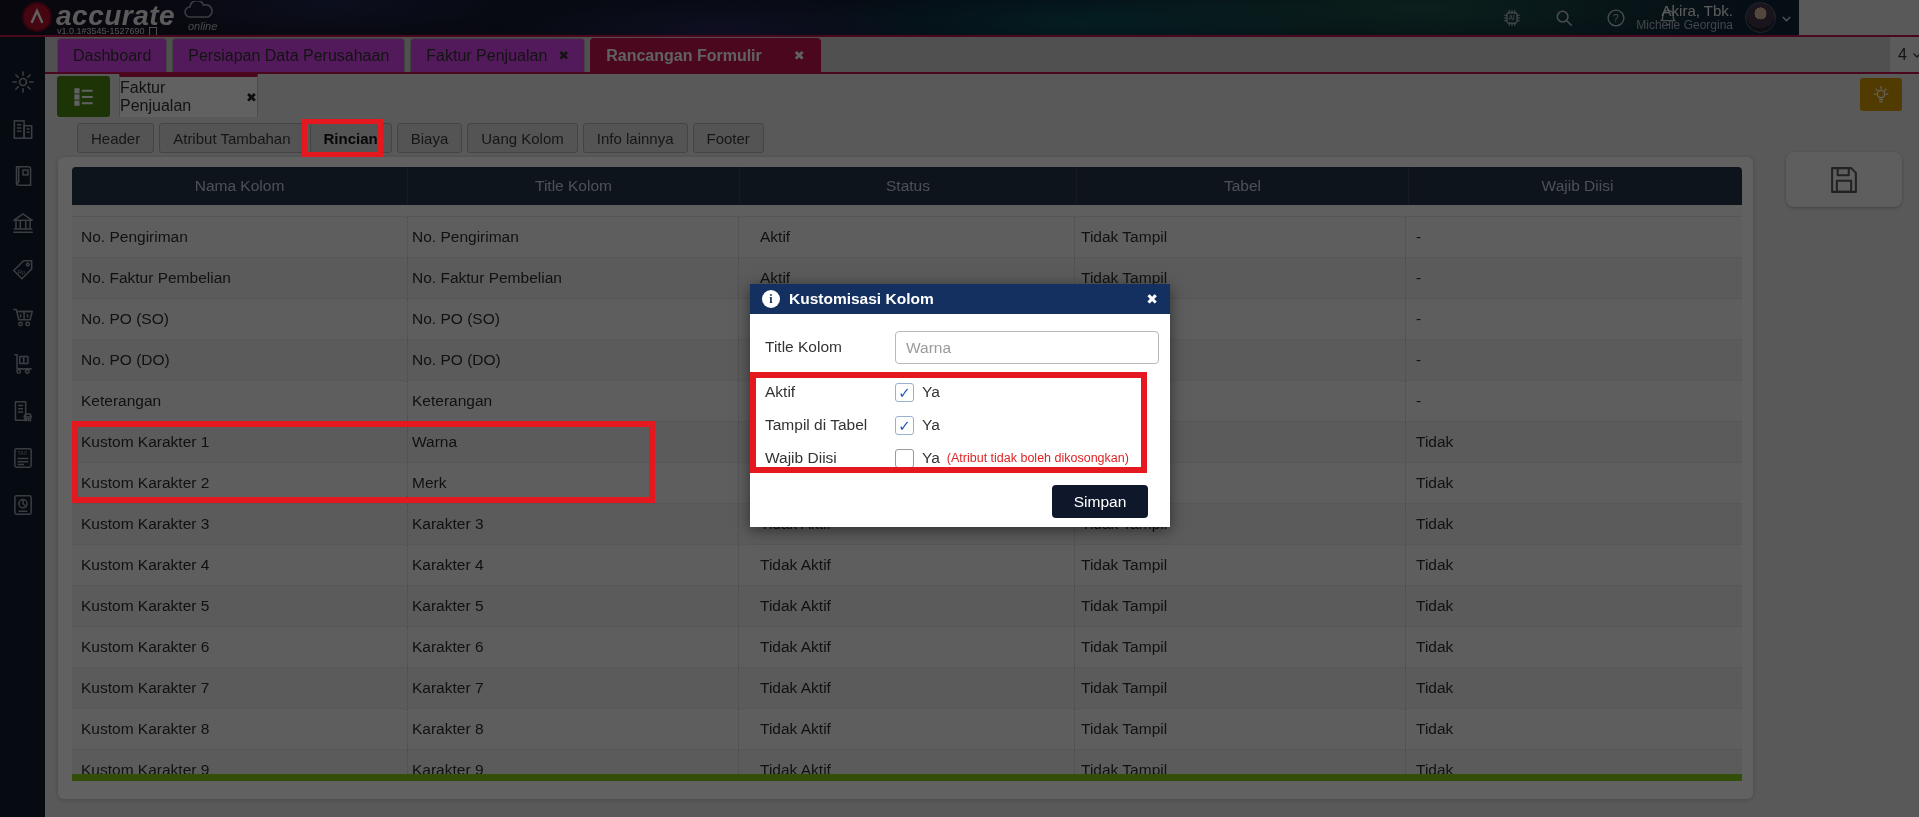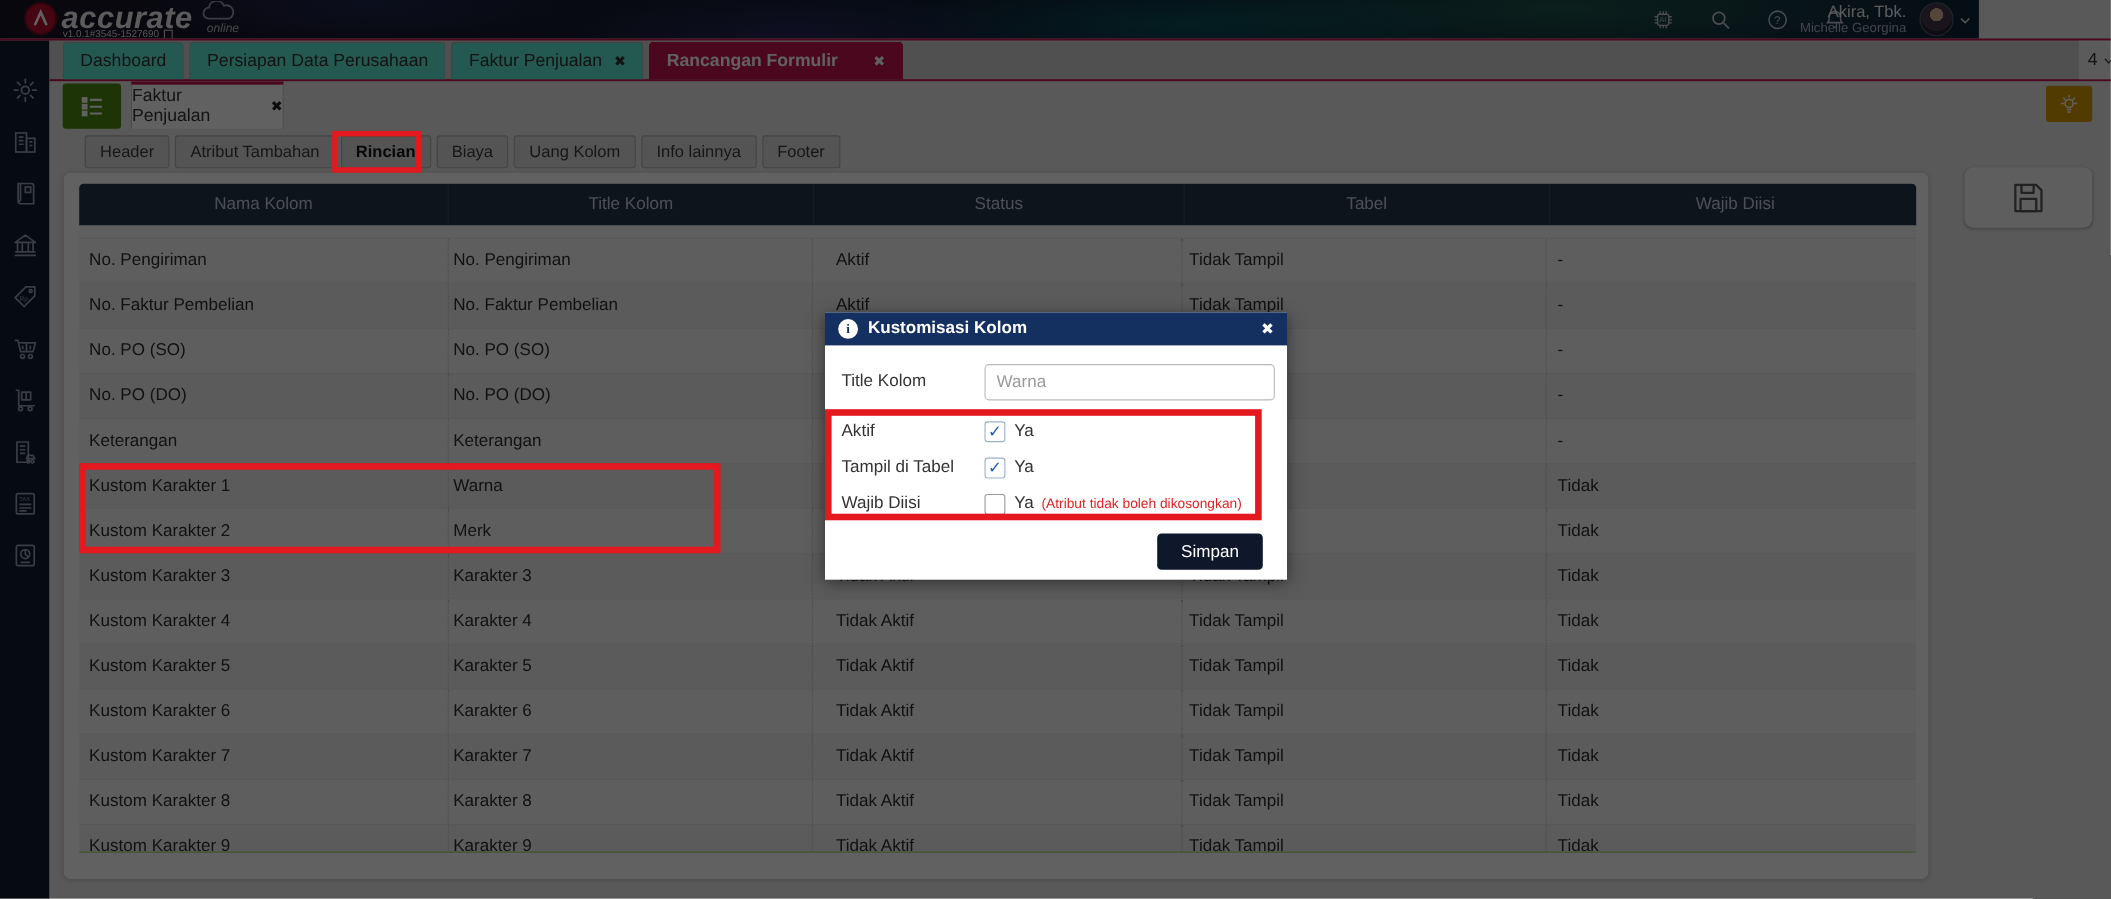--- a/index.html
+++ b/index.html
@@ -34,21 +34,21 @@
 
   .accent-line{position:absolute;left:0;top:35px;width:1919px;height:2px;background:#c2134e;}
 
   
   .sidebar{position:absolute;left:0;top:37px;width:45px;height:780px;background:#121d30;padding-top:21px;box-sizing:border-box;}
   .sicon{width:45px;height:47px;display:flex;align-items:center;justify-content:center;}
 
   
   .tabbar{position:absolute;left:45px;top:37px;width:1874px;height:35px;background:#d3d3d3;
     border-bottom:2px solid #c2134e;box-sizing:content-box;display:flex;align-items:flex-end;padding-left:12px;}
-  .tab{height:34px;margin-right:5px;padding:0 15px;background:#5eead4;border:1px solid #aeaeae;border-bottom:none;
+  .tab{height:34px;margin-right:5px;padding:0 15px;background:#d946ef;border:1px solid #aeaeae;border-bottom:none;
     border-radius:4px 4px 0 0;display:flex;align-items:center;gap:11px;font-size:16px;color:#333;box-sizing:border-box;white-space:nowrap;}
   .tab.active{background:#c2134e;border-color:#c2134e;color:#fff;font-weight:bold;gap:32px;}
   .tab .close{font-size:13px;font-weight:bold;}
   .tab-counter{position:absolute;right:0;top:0;width:41px;height:35px;background:#efefef;
     display:flex;align-items:center;justify-content:center;gap:4px;font-size:16px;color:#333;}
 
   
   .content{position:absolute;left:45px;top:74px;width:1874px;height:743px;background:#e9e9e9;}
   .green-btn{position:absolute;left:12px;top:2px;width:53px;height:41px;background:#4a8a10;
     border-radius:3px;display:flex;align-items:center;justify-content:center;}
@@ -63,21 +63,21 @@
     display:flex;align-items:center;font-size:15px;color:#3c3c3c;box-sizing:border-box;white-space:nowrap;}
   .stab.active{font-weight:bold;color:#141414;}
 
   .panel{position:absolute;left:13px;top:83px;width:1695px;height:642px;background:#fff;border-radius:6px;
     box-shadow:0 1px 4px rgba(0,0,0,.18);}
   .tablewrap{position:absolute;left:14px;top:10px;width:1670px;}
   .thead{display:flex;height:38px;background:#263649;border-radius:4px 4px 0 0;overflow:hidden;}
   .thcell{display:flex;align-items:center;justify-content:center;font-size:15.5px;color:#c9d0d9;}
   .thcell + .thcell{border-left:1px solid rgba(255,255,255,.10);}
   .sliver{height:11px;background:#fafafa;border-bottom:1px solid #e3e3e3;}
-  .tbody{height:557px;overflow:hidden;border-bottom:1px solid #84cc16;}
+  .tbody{height:557px;overflow:hidden;border-bottom:7px solid #84cc16;}
   .trow{display:flex;height:41px;background:#f8f8f8;border-bottom:1px solid #e4e4e4;box-sizing:border-box;}
   .trow.alt{background:#efefef;}
   .tcell{display:flex;align-items:center;font-size:15.5px;color:#2e2e2e;box-sizing:border-box;overflow:hidden;white-space:nowrap;}
   .tcell + .tcell{border-left:1px dotted #c4c4c4;}
   .c1{width:335px;flex:none;padding-left:9px;}
   .c2{width:331px;flex:none;padding-left:4px;}
   .c3{width:336px;flex:none;padding-left:21px;}
   .c4{width:331px;flex:none;padding-left:6px;}
   .c5{width:337px;flex:none;padding-left:10px;}
   .thead .c1,.thead .c2,.thead .c3,.thead .c4,.thead .c5{padding-left:0;justify-content:center;}

